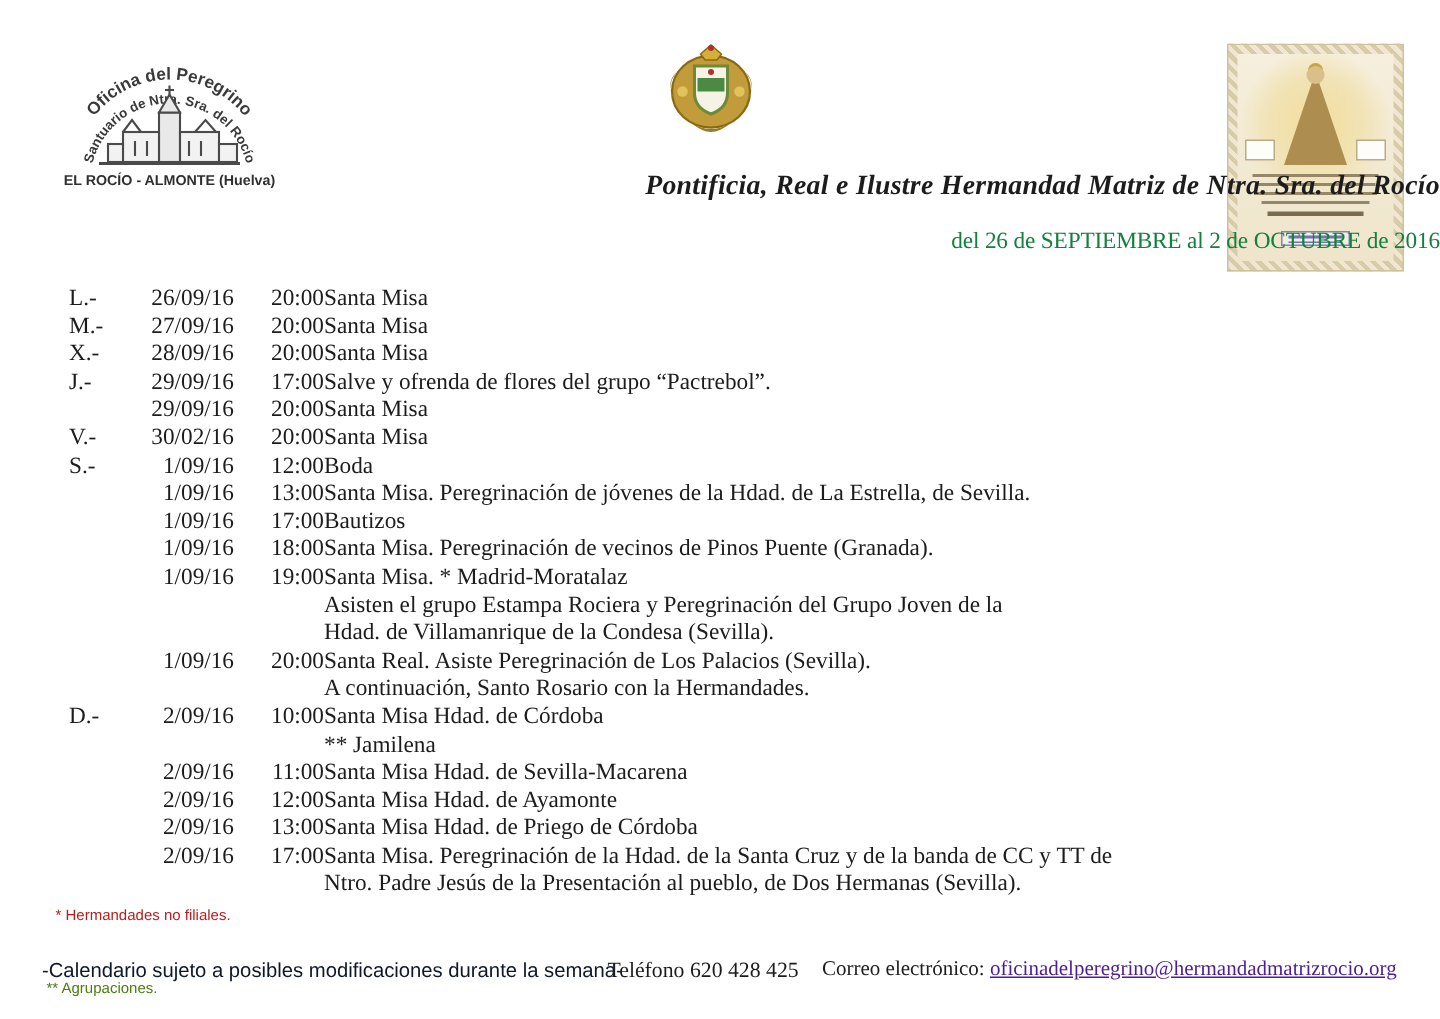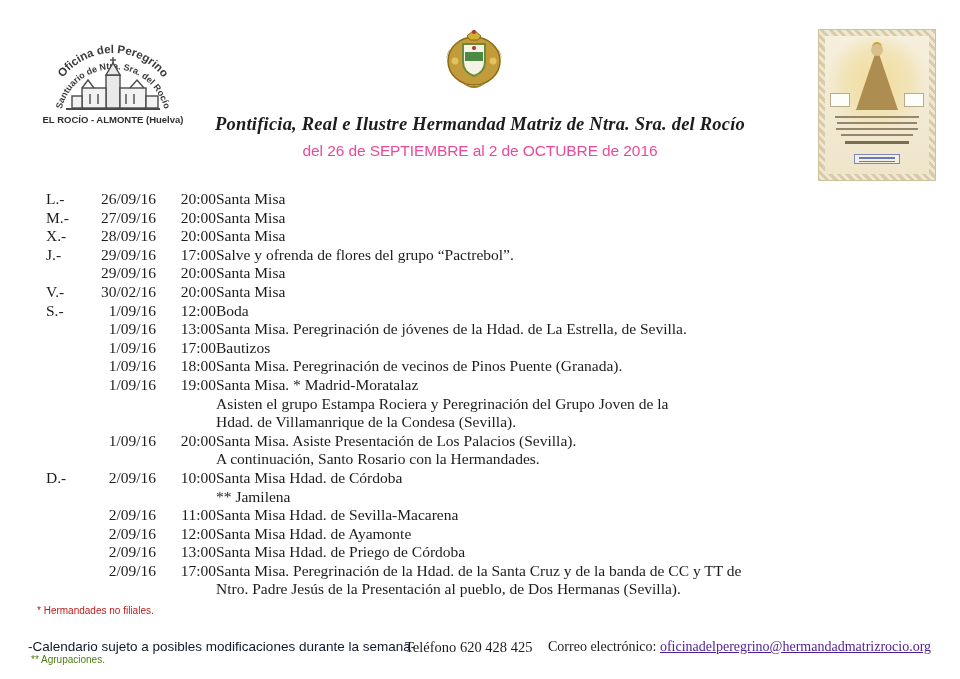--- a/index.html
+++ b/index.html
@@ -43,24 +43,24 @@
   .chapel { position:absolute; bottom:68px; width:18px; height:12px; background:#fdfdfa; box-shadow:0 0 0 1px #b9ab89; }
   .chapel.left { left:6px; } .chapel.right { right:6px; }
   .card-textline { position:absolute; left:10%; height:2px; background:#97876a; }
   .card-box {
     position:absolute; left:50%; transform:translateX(-50%); bottom:10px;
     width:46px; height:10px; border:1px solid #7d86b8; background:#f3efe2;
   }
   .card-box i { display:block; height:1.5px; background:#6d77b3; margin:2px 4px 0 4px; }
 
   
-  .title-block { position:absolute; left:0; top:114px; width:100%; text-align:center; }
+  .title-block { position:absolute; left:0; top:114px; width:100%; text-align:right; }
   .title1 { font-size:18.5px; font-weight:bold; font-style:italic; letter-spacing:0.2px; }
   .title2 { font-size:23px; font-weight:bold; letter-spacing:0.4px; margin-top:3px; }
-  .subtitle { font-family:Liberation Sans, sans-serif; font-size:15.5px; margin-top:7px; letter-spacing:-0.1px; color:#ec4899; }
+  .subtitle { font-family:Liberation Serif, serif; font-size:15.5px; margin-top:17px; letter-spacing:-0.1px; color:#15803d; }
 
   
   .calendar { position:absolute; left:0; top:190px; width:100%; font-size:15.5px; }
   .cal-line { display:flex; padding-left:46px; line-height:18.6px; height:18.6px; white-space:nowrap; }
   .c-day  { width:38px; }
   .c-date { width:72px; text-align:right; }
   .c-time { width:60px; text-align:right; }
   .c-desc { }
 
   
@@ -245,21 +245,21 @@
       <span class="c-day"></span>
       <span class="c-date"></span>
       <span class="c-time"></span>
       <span class="c-desc">Hdad. de Villamanrique de la Condesa (Sevilla).</span>
     </div>
 
     <div class="cal-line">
       <span class="c-day"></span>
       <span class="c-date">1/09/16</span>
       <span class="c-time">20:00</span>
-      <span class="c-desc">Santa Misa. Asiste Presentación de Los Palacios (Sevilla).</span>
+      <span class="c-desc">Santa Real. Asiste Peregrinación de Los Palacios (Sevilla).</span>
     </div>
 
     <div class="cal-line">
       <span class="c-day"></span>
       <span class="c-date"></span>
       <span class="c-time"></span>
       <span class="c-desc">A continuación, Santo Rosario con la Hermandades.</span>
     </div>
 
     <div class="cal-line">

